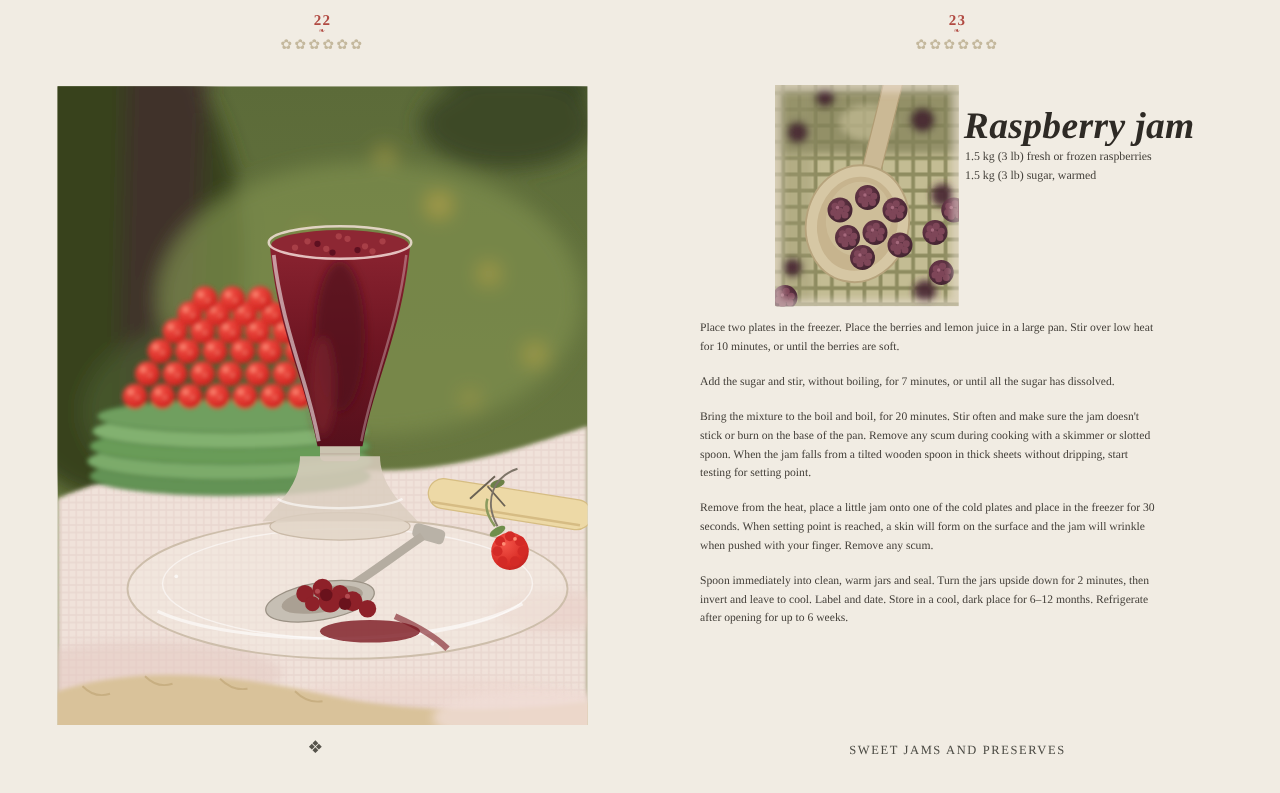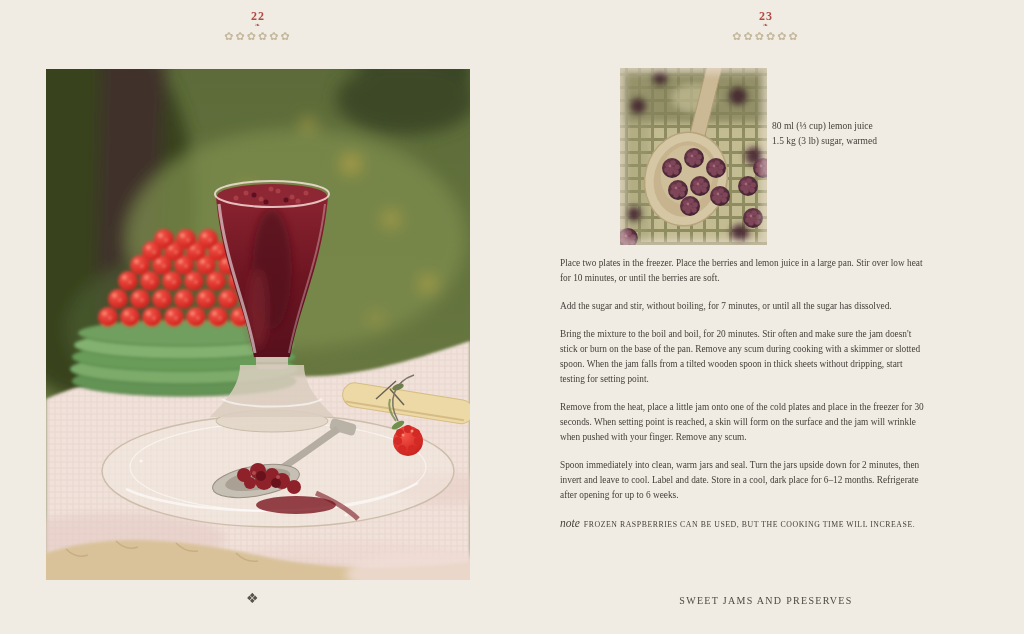--- a/index.html
+++ b/index.html
@@ -307,35 +307,33 @@
       <use href="#berryU" x="100" y="128"></use>
       <use href="#berryU" x="70" y="138"></use>
       <use href="#berryU" x="128" y="118"></use>
       <use href="#berryU" x="133" y="150" transform="scale(1)"></use>
       <use href="#berryU" x="143" y="100"></use>
       <use href="#berryU" x="8" y="170"></use>
       <rect x="0" y="0" width="147" height="177" fill="none" stroke="#f2e6de" stroke-width="12" opacity="0.5" filter="url(#sb3)"></rect>
     </svg>
   </div>
 
+  <h1 class="title">Raspberry jam</h1>
 
   <div class="ingredients">
     <ul class="ing-list">
-      <li>80 ml (⅓ cup) lemon juice</li>
+      <li>1.5 kg (3 lb) fresh or frozen raspberries</li>
       <li>1.5 kg (3 lb) sugar, warmed</li>
     </ul>
   </div>
 
   <div class="bodycol">
     <p>Place two plates in the freezer. Place the berries and lemon juice in a large pan. Stir over low heat for 10 minutes, or until the berries are soft.</p>
     <p>Add the sugar and stir, without boiling, for 7 minutes, or until all the sugar has dissolved.</p>
     <p>Bring the mixture to the boil and boil, for 20 minutes. Stir often and make sure the jam doesn't stick or burn on the base of the pan. Remove any scum during cooking with a skimmer or slotted spoon. When the jam falls from a tilted wooden spoon in thick sheets without dripping, start testing for setting point.</p>
     <p>Remove from the heat, place a little jam onto one of the cold plates and place in the freezer for 30 seconds. When setting point is reached, a skin will form on the surface and the jam will wrinkle when pushed with your finger. Remove any scum.</p>
     <p>Spoon immediately into clean, warm jars and seal. Turn the jars upside down for 2 minutes, then invert and leave to cool. Label and date. Store in a cool, dark place for 6–12 months. Refrigerate after opening for up to 6 weeks.</p>
-    <div class="note">
-      <span class="note-label">note</span><span class="note-text">FROZEN RASPBERRIES CAN BE USED, BUT THE COOKING TIME WILL INCREASE.</span>
-    </div>
   </div>
 
   <div class="corner-orn">❖</div>
   <div class="footer">SWEET JAMS AND PRESERVES</div>
 
 </div>
 
 </body></html>

